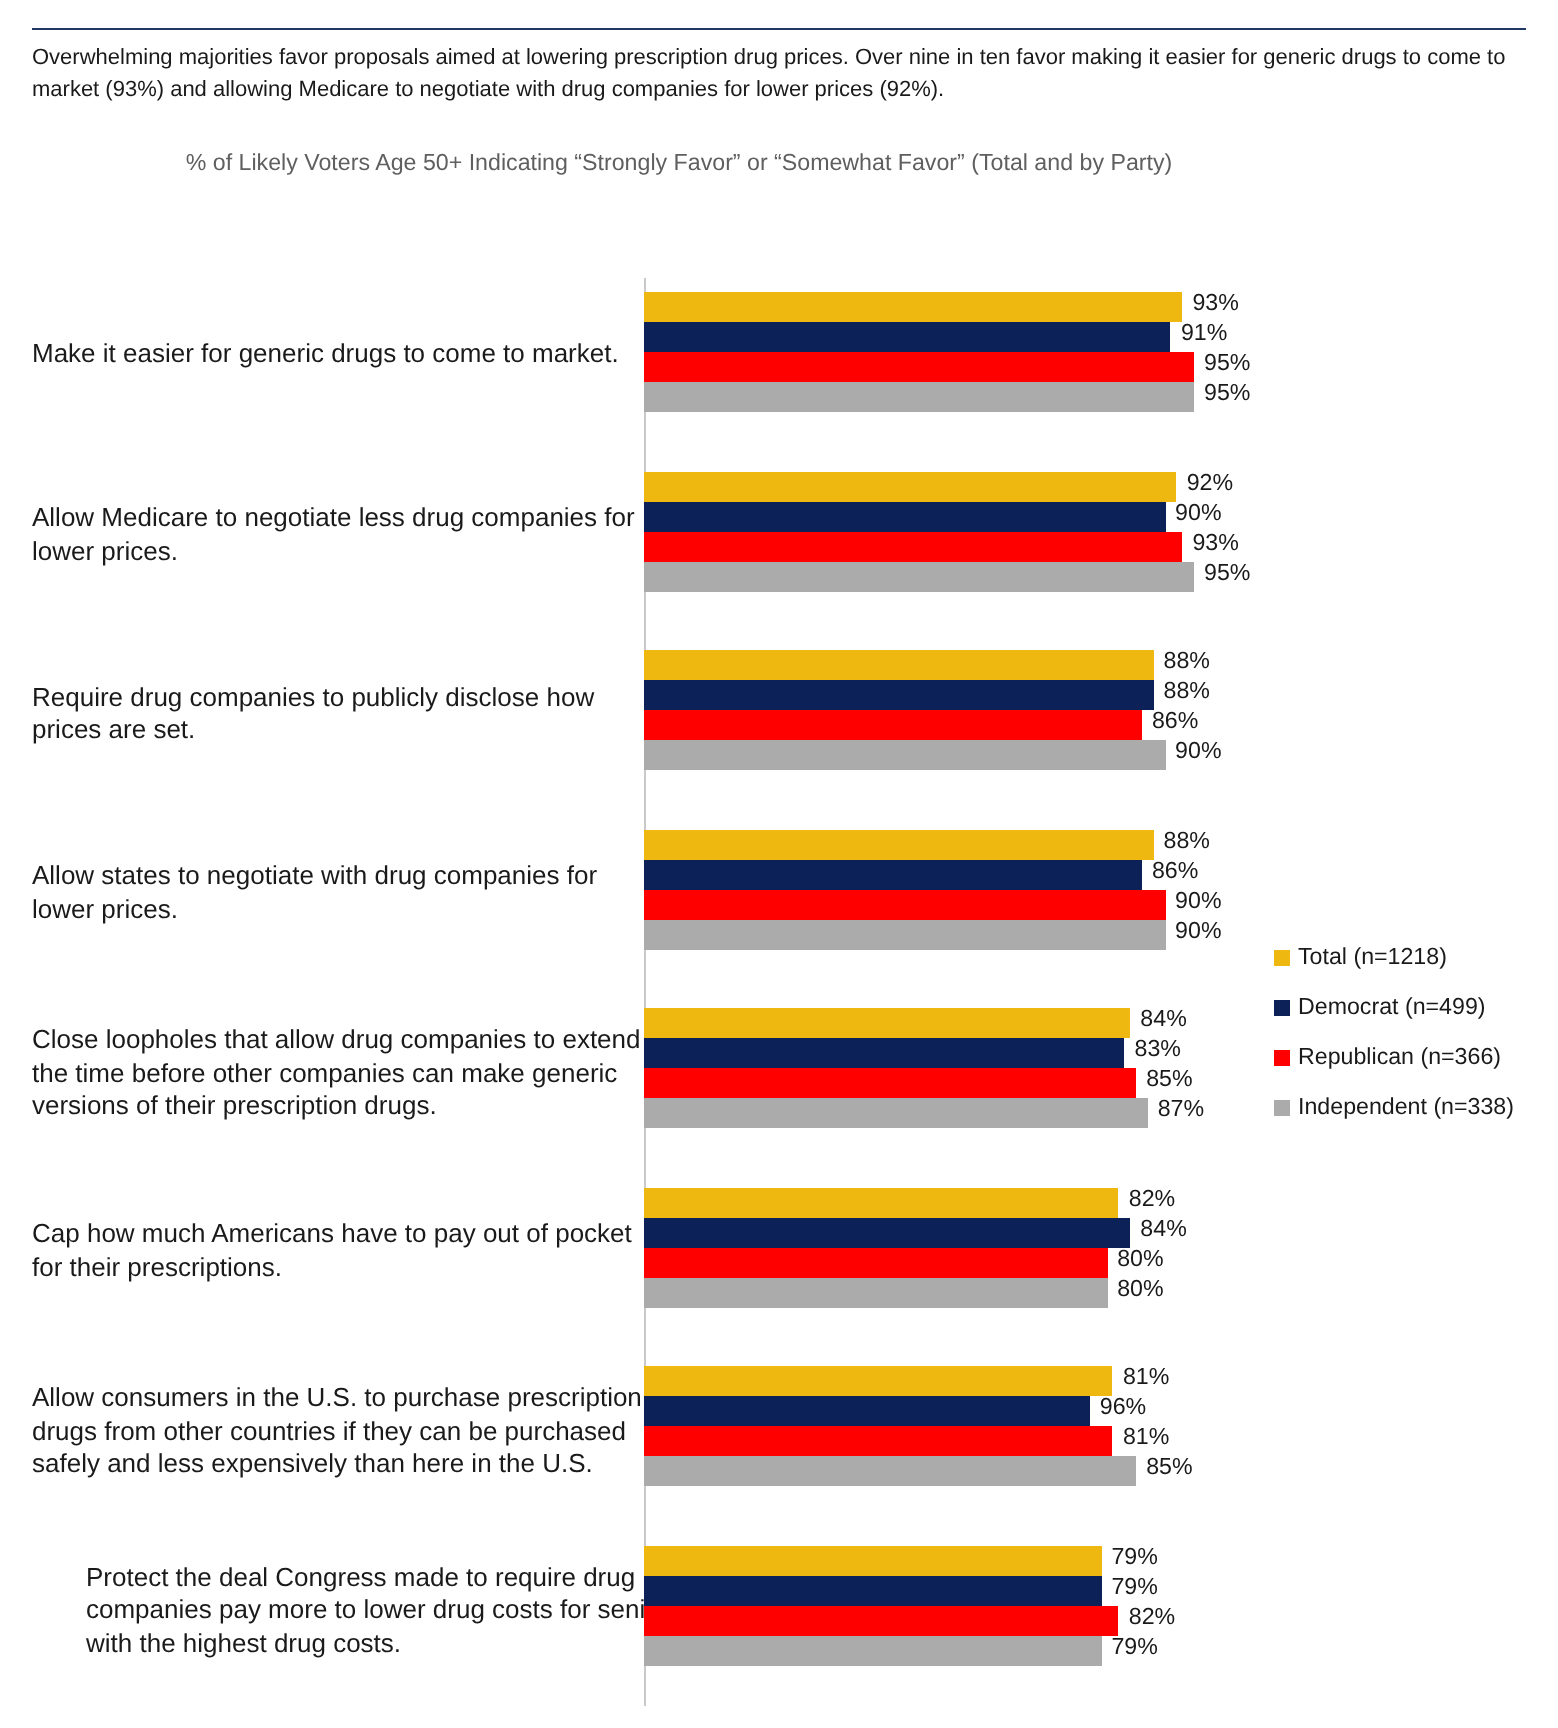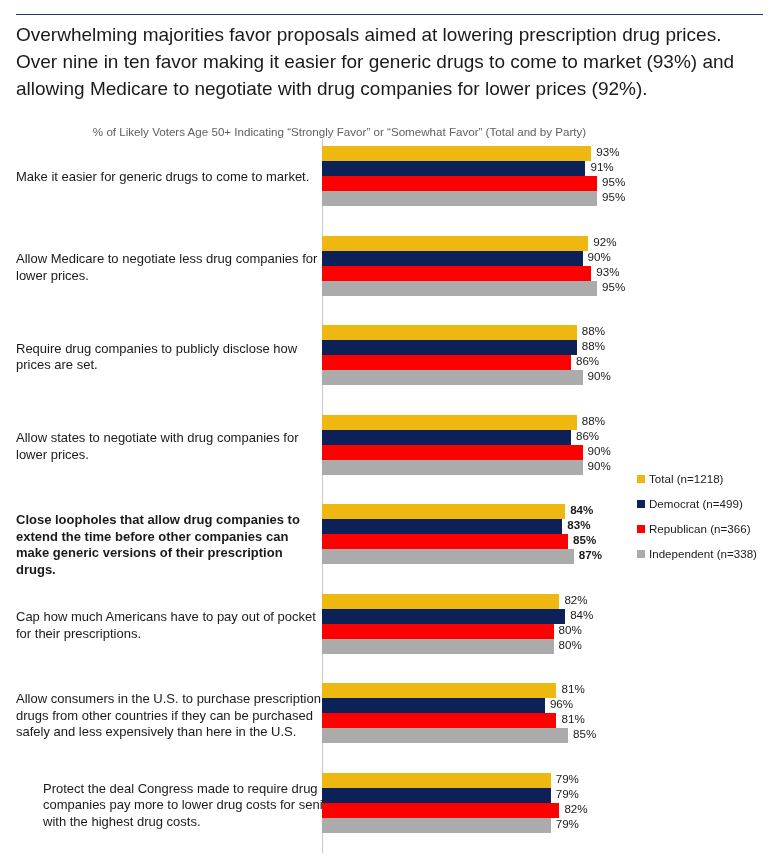--- a/index.html
+++ b/index.html
@@ -20,21 +20,21 @@
     color:#1F3864;
     letter-spacing:0.1px;
     line-height:1.15;
     padding-bottom:4px;
     margin:0;
   }
   #title-rule{
     height:1px;background:#1F3864;margin:2px 0 7px 0;width:100%;
   }
   #chart-subtitle{
-    font-size:19px;
+    font-size:11px;
     color:#1a1a1a;
     line-height:1.42;
     margin:0;
   }
   #chart-note{
     font-size:11.6px;
     color:#5f5f5f;
     text-align:center;
     margin:22px 0 0 0;
     padding-right:100px;
@@ -196,21 +196,21 @@
           <div class="bar-row">
             <div class="bar" style="width: 260.55px; background: rgb(255, 0, 0);"></div>
             <span class="bar-label" style="left: 260.55px;">90%</span>
           </div>
           <div class="bar-row">
             <div class="bar" style="width: 260.55px; background: rgb(171, 171, 171);"></div>
             <span class="bar-label" style="left: 260.55px;">90%</span>
           </div>
         </div>
       </div>
-      <div class="group" style="top: 368px; height: 64px; font-weight: bold;">
+      <div class="group" style="top: 368px; height: 64px;">
         <div class="cat-label" style="top: 8px;">Close loopholes that allow drug companies to extend the time before other companies can make generic versions of their prescription drugs.</div>
         <div class="bars">
           <div class="bar-row">
             <div class="bar" style="width: 243.18px; background: rgb(239, 184, 17);"></div>
             <span class="bar-label" style="left: 243.18px;">84%</span>
           </div>
           <div class="bar-row">
             <div class="bar" style="width: 240.285px; background: rgb(11, 33, 88);"></div>
             <span class="bar-label" style="left: 240.285px;">83%</span>
           </div>

